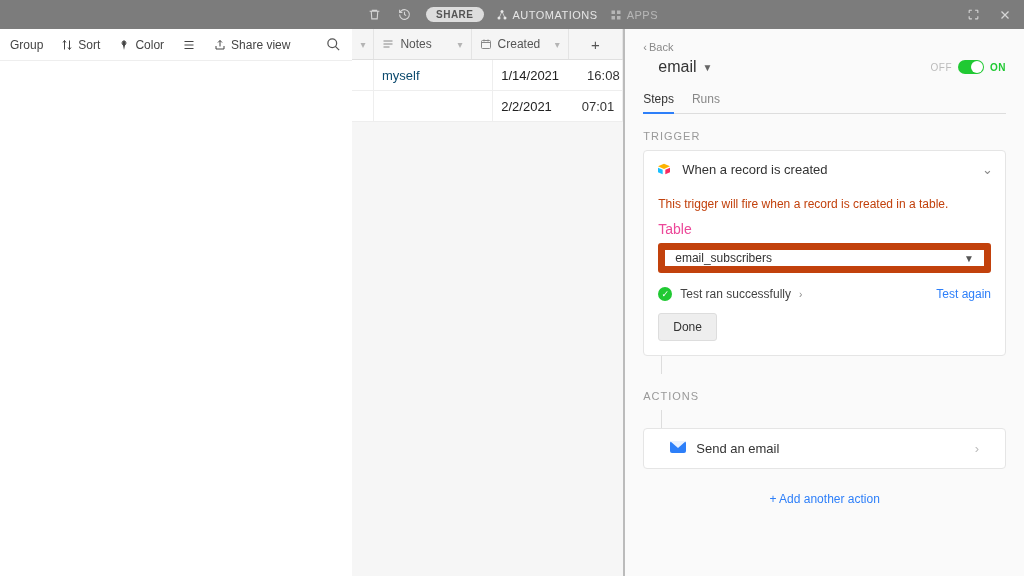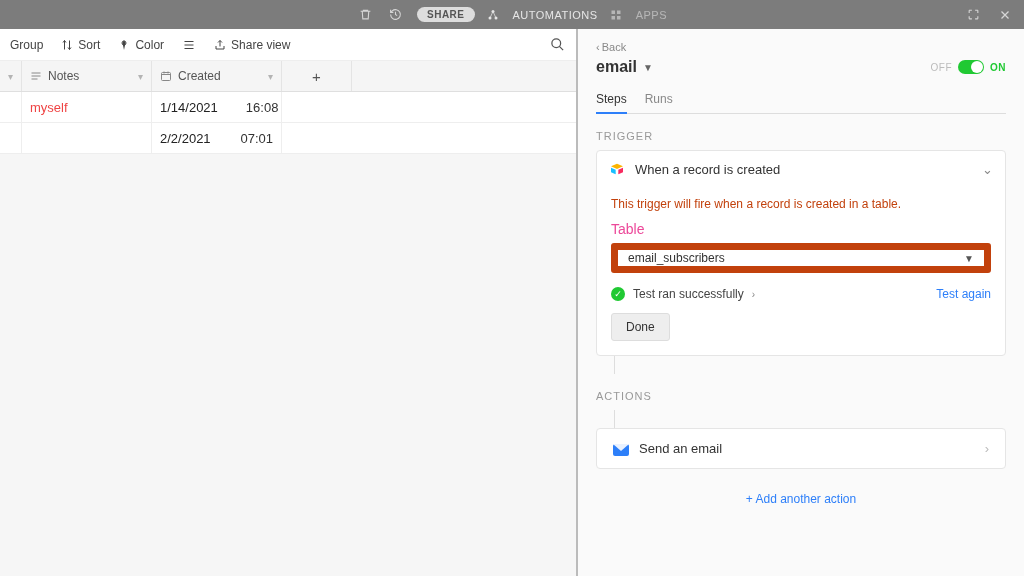--- a/index.html
+++ b/index.html
@@ -1,49 +1,49 @@
 <!DOCTYPE html>
 <html><head>
 <meta charset="utf-8">
 <style>
 * { margin: 0; padding: 0; box-sizing: border-box; font-family: -apple-system, BlinkMacSystemFont, "Segoe UI", Helvetica, Arial, sans-serif; }
 body { width: 1024px; height: 576px; overflow: hidden; background: #fff; font-size: 13px; color: #333; }
 .topbar { height: 29px; background: #7c7c7c; display: flex; align-items: center; justify-content: flex-end; padding: 0 10px; gap: 6px; color: #e6e6e6; font-size: 11px; }
 .topbar .mid { display: flex; align-items: center; gap: 12px; margin: 0 auto; }
 .topbar .icon-btn { display: inline-flex; align-items: center; justify-content: center; width: 18px; height: 18px; cursor: pointer; opacity: 0.85; }
 .share-pill { background: #ddd; color: #555; border-radius: 10px; padding: 2px 10px; font-size: 10px; font-weight: 600; letter-spacing: 0.5px; }
-.top-link { display: inline-flex; align-items: center; gap: 14px; font-size: 11px; letter-spacing: 0.5px; cursor: pointer; }
+.top-link { display: inline-flex; align-items: center; gap: 5px; font-size: 11px; letter-spacing: 0.5px; cursor: pointer; }
 .top-link.dim { opacity: 0.55; }
 .right-icons { display: flex; gap: 14px; align-items: center; position: absolute; right: 10px; }
 
 .main { display: flex; height: calc(100% - 29px); }
-.grid-pane { flex: 1 1 auto; border-right: 2px solid #bbb; display: flex; flex-direction: column; min-width: 0; }
+.grid-pane { flex: 1 1 auto; border-right: 2px solid #bbb; display: flex; flex-direction: row; min-width: 0; }
 .toolbar { height: 32px; background: #fff; border-bottom: 1px solid #eee; display: flex; align-items: center; gap: 18px; padding: 0 10px; font-size: 12px; color: #444; }
 .toolbar .tool { display: inline-flex; align-items: center; gap: 5px; cursor: pointer; }
 .toolbar .spacer { flex: 1; }
 .search-icon { width: 16px; height: 16px; display: inline-flex; cursor: pointer; }
 
 .gridwrap { background: #f6f6f6; flex: 1; overflow: hidden; }
 .headerrow { display: flex; background: #f5f5f5; border-bottom: 1px solid #dfdfdf; }
 .hc { border-right: 1px solid #e4e4e4; height: 30px; display: flex; align-items: center; padding: 0 8px; font-size: 12px; color: #555; gap: 6px; }
 .hc .chev { margin-left: auto; opacity: 0.4; font-size: 10px; }
 .col-a { width: 22px; }
 .col-notes { width: 130px; }
 .col-created { width: 130px; }
 .col-add { width: 70px; justify-content: center; font-size: 15px; font-weight: 400; color: #555; }
 .datarow { display: flex; background: #fff; border-bottom: 1px solid #eee; }
-.dc { border-right: 1px solid #eee; height: 30px; display: flex; align-items: center; padding: 0 8px; font-size: 13px; color: #ef4444; }
+.dc { border-right: 1px solid #eee; height: 30px; display: flex; align-items: center; padding: 0 8px; font-size: 13px; color: #0c4a6e; }
 .dc.created { gap: 28px; color: #222; }
 .created .d { width: 58px; }
 .created .t { color: #333; }
 
 .side { width: 446px; background: #fafafa; padding: 10px 18px 0 18px; overflow-y: auto; }
 .back { font-size: 11px; color: #888; cursor: pointer; display: inline-flex; align-items: center; gap: 2px; }
 .titlebar { display: flex; align-items: center; margin-top: 4px; }
-.titlebar .name { font-size: 16px; font-weight: 700; color: #333; display: inline-flex; align-items: center; gap: 6px; cursor: pointer; }
+.titlebar .name { font-size: 16px; font-weight: 400; color: #333; display: inline-flex; align-items: center; gap: 6px; cursor: pointer; margin-left: 15px; }
 .titlebar .right { margin-left: auto; display: flex; align-items: center; gap: 6px; }
 .off { font-size: 10px; color: #bbb; letter-spacing: 0.5px; }
 .toggle { width: 26px; height: 14px; background: #20c933; border-radius: 7px; position: relative; cursor: pointer; }
 .toggle::after { content: ""; position: absolute; right: 1px; top: 1px; width: 12px; height: 12px; background: #fff; border-radius: 50%; }
 .on { font-size: 10px; color: #20c933; font-weight: 600; letter-spacing: 0.5px; }
 .tabs { display: flex; gap: 18px; border-bottom: 1px solid #ddd; margin-top: 10px; }
 .tab { font-size: 12px; color: #888; padding: 6px 0; cursor: pointer; }
 .tab.active { color: #333; border-bottom: 2px solid #2d7ff9; margin-bottom: -1px; }
 
 .sect-label { font-size: 11px; color: #999; letter-spacing: 1px; margin: 16px 0 8px; }
@@ -57,21 +57,21 @@
 .selectbox { border: 7px solid #c2410c; border-radius: 3px; height: 30px; display: flex; align-items: center; padding: 0 10px; font-size: 12px; color: #333; cursor: pointer; }
 .selectbox .dd { margin-left: auto; font-size: 10px; color: #555; }
 .testrow { display: flex; align-items: center; gap: 8px; margin-top: 14px; }
 .check { width: 14px; height: 14px; background: #20c933; border-radius: 50%; display: inline-flex; align-items: center; justify-content: center; color: #fff; font-size: 9px; }
 .testrow .txt { font-size: 12px; color: #444; }
 .testrow .arr { font-size: 10px; color: #888; }
 .testrow .again { margin-left: auto; color: #2d7ff9; font-size: 12px; cursor: pointer; }
 .donebar { display: flex; margin-top: 12px; }
 .done-btn { background: #eee; border: 1px solid #ddd; border-radius: 3px; padding: 6px 14px; font-size: 12px; color: #333; cursor: pointer; }
 .connector { width: 1px; height: 18px; background: #ddd; margin-left: 18px; }
-.action-card { background: #fff; border: 1px solid #e5e5e5; border-radius: 4px; display: flex; align-items: flex-end; padding: 12px 16px; gap: 10px; cursor: pointer; }
+.action-card { background: #fff; border: 1px solid #e5e5e5; border-radius: 4px; display: flex; align-items: flex-start; padding: 12px 26px; gap: 10px; cursor: pointer; }
 .mail-icon { width: 16px; height: 12px; background: #2d7ff9; border-radius: 2px; position: relative; }
 .mail-icon::before { content: ""; position: absolute; left: 0; right: 0; top: 0; height: 0; border-left: 8px solid transparent; border-right: 8px solid transparent; border-top: 7px solid rgba(255,255,255,0.9); }
 .action-card .chev-r { margin-left: auto; color: #bbb; }
 .add-action { text-align: center; margin: 22px 0; }
 .add-action a { color: #2d7ff9; font-size: 12px; font-weight: 500; cursor: pointer; }
 svg { display: block; }
 </style>
 </head>
 <body>
 

